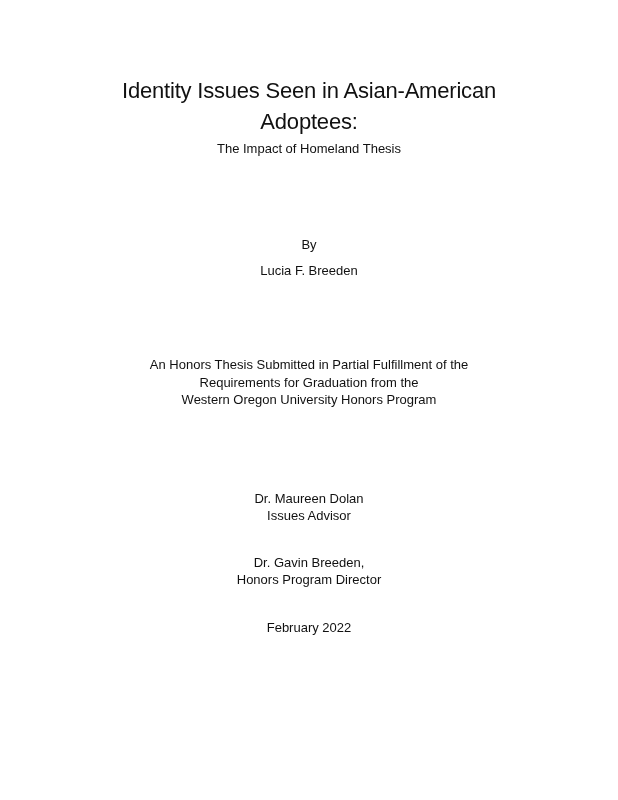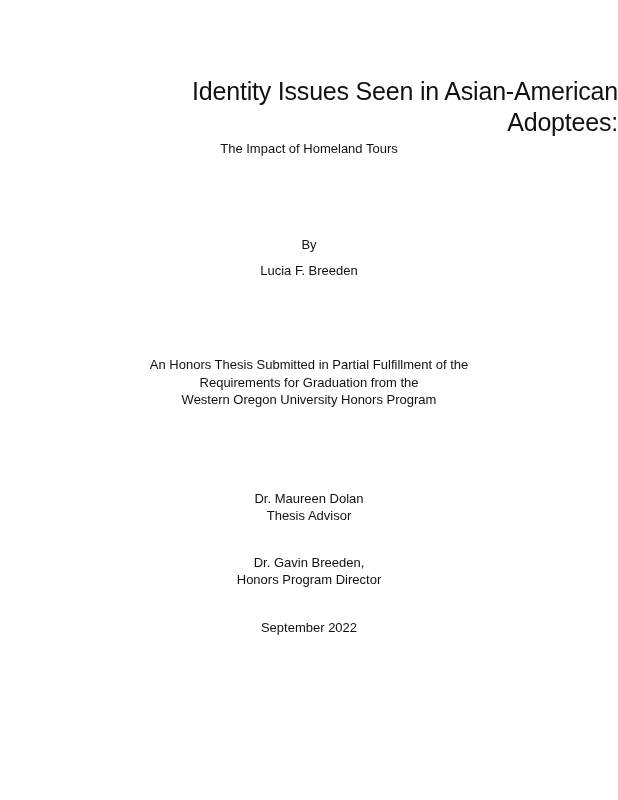--- a/index.html
+++ b/index.html
@@ -1,37 +1,37 @@
 <!DOCTYPE html>
 <html><head>
   <meta charset="utf-8">
   <style>
     html, body { margin: 0; padding: 0; background: #ffffff; }
     body { width: 618px; height: 800px; position: relative; overflow: hidden;
            font-family: "Liberation Sans", "DejaVu Sans", sans-serif; color: #111111; }
     .page { position: absolute; left: 0; top: 0; width: 618px; height: 800px; background: #ffffff; }
     .line { position: absolute; left: 0; width: 618px; text-align: center; white-space: nowrap; }
-    .title { font-size: 25px; letter-spacing: -0.2px; line-height: 30px; text-align: right; }
+    .title { font-size: 22px; letter-spacing: -0.2px; line-height: 30px; }
     .sub { font-size: 13px; line-height: 18px; }
   </style>
 </head>
 <body>
 
 <div class="page">
   <div class="line title" style="top:76px;">Identity Issues Seen in Asian-American</div>
   <div class="line title" style="top:107px;">Adoptees:</div>
-  <div class="line sub" style="top:140px;">The Impact of Homeland Tours</div>
+  <div class="line sub" style="top:140px;">The Impact of Homeland Thesis</div>
 
   <div class="line sub" style="top:236px;">By</div>
   <div class="line sub" style="top:262px;text-align:center;">Lucia F. Breeden</div>
 
   <div class="line sub" style="top:356px;">An Honors Thesis Submitted in Partial Fulfillment of the</div>
   <div class="line sub" style="top:374px;">Requirements for Graduation from the</div>
   <div class="line sub" style="top:391px;">Western Oregon University Honors Program</div>
 
   <div class="line sub" style="top:490px;">Dr. Maureen Dolan</div>
-  <div class="line sub" style="top:507px;">Thesis Advisor</div>
+  <div class="line sub" style="top:507px;">Issues Advisor</div>
 
   <div class="line sub" style="top:554px;">Dr. Gavin Breeden,</div>
   <div class="line sub" style="top:571px;">Honors Program Director</div>
 
-  <div class="line sub" style="top:619px;">September 2022</div>
+  <div class="line sub" style="top:619px;">February 2022</div>
 </div>
 
 </body></html>

